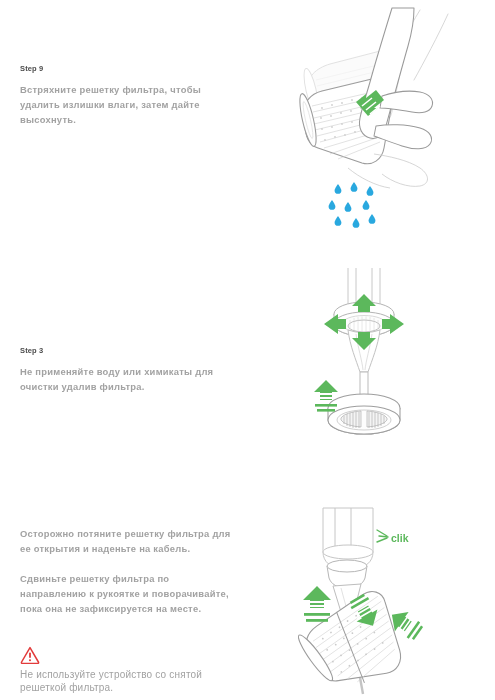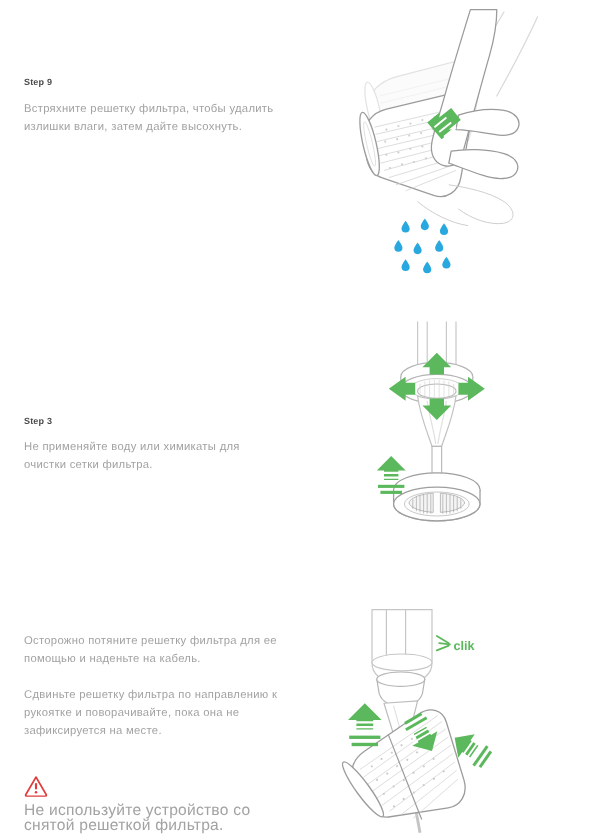--- a/index.html
+++ b/index.html
@@ -34,21 +34,21 @@
     color: #4b4b4b;
     letter-spacing: 0.15px;
     margin: 0 0 9px 0;
   }
   .step-para {
     font-size: 9.4px;
     line-height: 15px;
     color: #a2a2a2;
     letter-spacing: 0.25px;
     margin: 0;
-    font-weight: 400;
+    font-weight: 700;
   }
   .step-para + .step-para {
     margin-top: 15px;
   }
 
   #step4-block { top: 64px; }
   #step5-block { top: 346px; }
   #step6-block { top: 526px; }
 
   
@@ -56,34 +56,34 @@
     position: absolute;
     left: 20px;
     top: 646px;
     width: 215px;
   }
   .warn-icon {
     display: block;
     margin-bottom: 4px;
   }
   .warn-text {
-    font-size: 13px;
+    font-size: 10px;
     line-height: 13px;
     color: #a2a2a2;
     letter-spacing: 0.2px;
     margin: 0;
   }
 
   
   .illus {
     position: absolute;
   }
   #illus-step4 { left: 288px; top: 8px;  width: 210px; height: 230px; }
   #illus-step5 { left: 296px; top: 268px; width: 140px; height: 180px; }
-  #illus-step6 { left: 280px; top: 508px; width: 160px; height: 190px; }
+  #illus-step6 { left: 293px; top: 508px; width: 160px; height: 190px; }
 
   .illus svg { display: block; overflow: visible; }
 </style>
 </head>
 <body>
 
 <div class="page">
 
   <div class="step-block" id="step4-block">
     <p class="step-label">Step 9</p>
@@ -176,21 +176,21 @@
         <path d="M78 192 c0 0 -3.4 4.6 -3.4 6.4 a3.4 3.4 0 0 0 6.8 0 c0 -1.8 -3.4 -6.4 -3.4 -6.4 z"></path>
         <path d="M50 208 c0 0 -3.4 4.6 -3.4 6.4 a3.4 3.4 0 0 0 6.8 0 c0 -1.8 -3.4 -6.4 -3.4 -6.4 z"></path>
         <path d="M68 210 c0 0 -3.4 4.6 -3.4 6.4 a3.4 3.4 0 0 0 6.8 0 c0 -1.8 -3.4 -6.4 -3.4 -6.4 z"></path>
         <path d="M84 206 c0 0 -3.4 4.6 -3.4 6.4 a3.4 3.4 0 0 0 6.8 0 c0 -1.8 -3.4 -6.4 -3.4 -6.4 z"></path>
       </g>
     </svg>
   </div>
 
   <div class="step-block" id="step5-block">
     <p class="step-label">Step 3</p>
-    <p class="step-para">Не применяйте воду или химикаты для очистки сетки фильтра.</p>
+    <p class="step-para">Не применяйте воду или химикаты для очистки удалив фильтра.</p>
   </div>
 
   <div class="illus" id="illus-step5">
     <svg width="140" height="180" viewBox="0 0 140 180">
 
       <g fill="#ffffff" stroke="#c8c8c8" stroke-width="1">
         <path d="M52 0 L52 40 L84 40 L84 0"></path>
         <path d="M60 0 L60 38 M76 0 L76 38"></path>
       </g>
 
@@ -249,21 +249,21 @@
         <g stroke="#ffffff" stroke-width="1.8">
           <path d="M20 126 L40 126 M22 130 L38 130"></path>
         </g>
         <rect x="19" y="136" width="22" height="2.6" fill="#5cb85c"></rect>
         <rect x="21" y="141" width="18" height="2.6" fill="#5cb85c"></rect>
       </g>
     </svg>
   </div>
 
   <div class="step-block" id="step6-block">
-    <p class="step-para">Осторожно потяните решетку фильтра для ее помощью и наденьте на кабель.</p>
+    <p class="step-para">Осторожно потяните решетку фильтра для ее открытия и наденьте на кабель.</p>
     <p class="step-para">Сдвиньте решетку фильтра по направлению к рукоятке и поворачивайте, пока она не зафиксируется на месте.</p>
   </div>
 
   <div class="illus" id="illus-step6">
     <svg width="160" height="190" viewBox="0 0 160 190">
 
       <g fill="#ffffff" stroke="#c6c6c6" stroke-width="1">
         <path d="M30 0 L30 44 C30 54, 38 60, 48 60 L62 60 C72 60, 80 54, 80 44 L80 0 Z"></path>
         <path d="M42 0 L42 42 M58 0 L58 42"></path>
         <ellipse cx="55" cy="44" rx="25" ry="7" fill="#ffffff" stroke="#c6c6c6"></ellipse>

